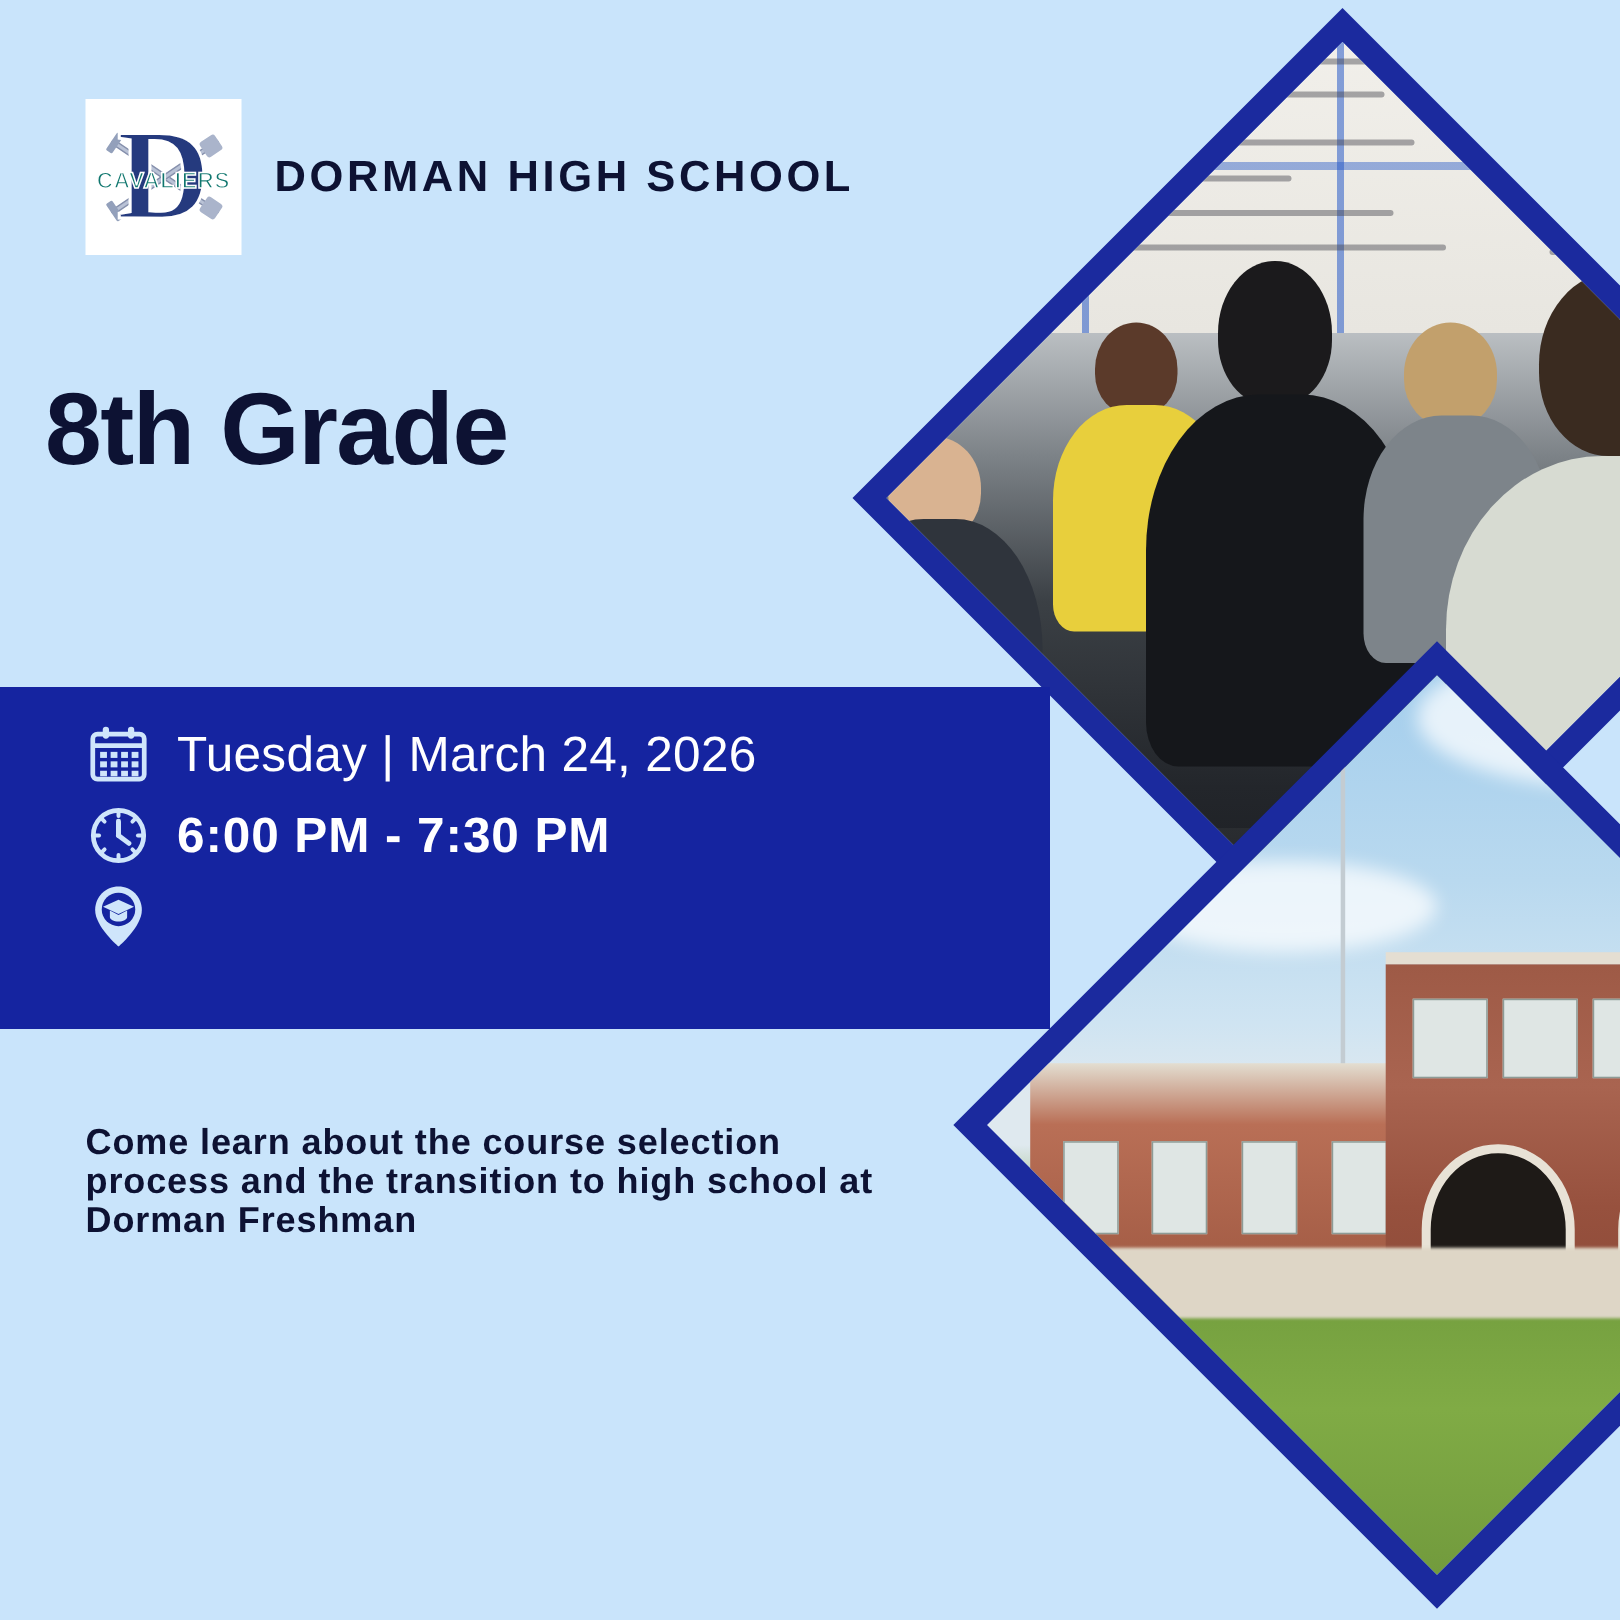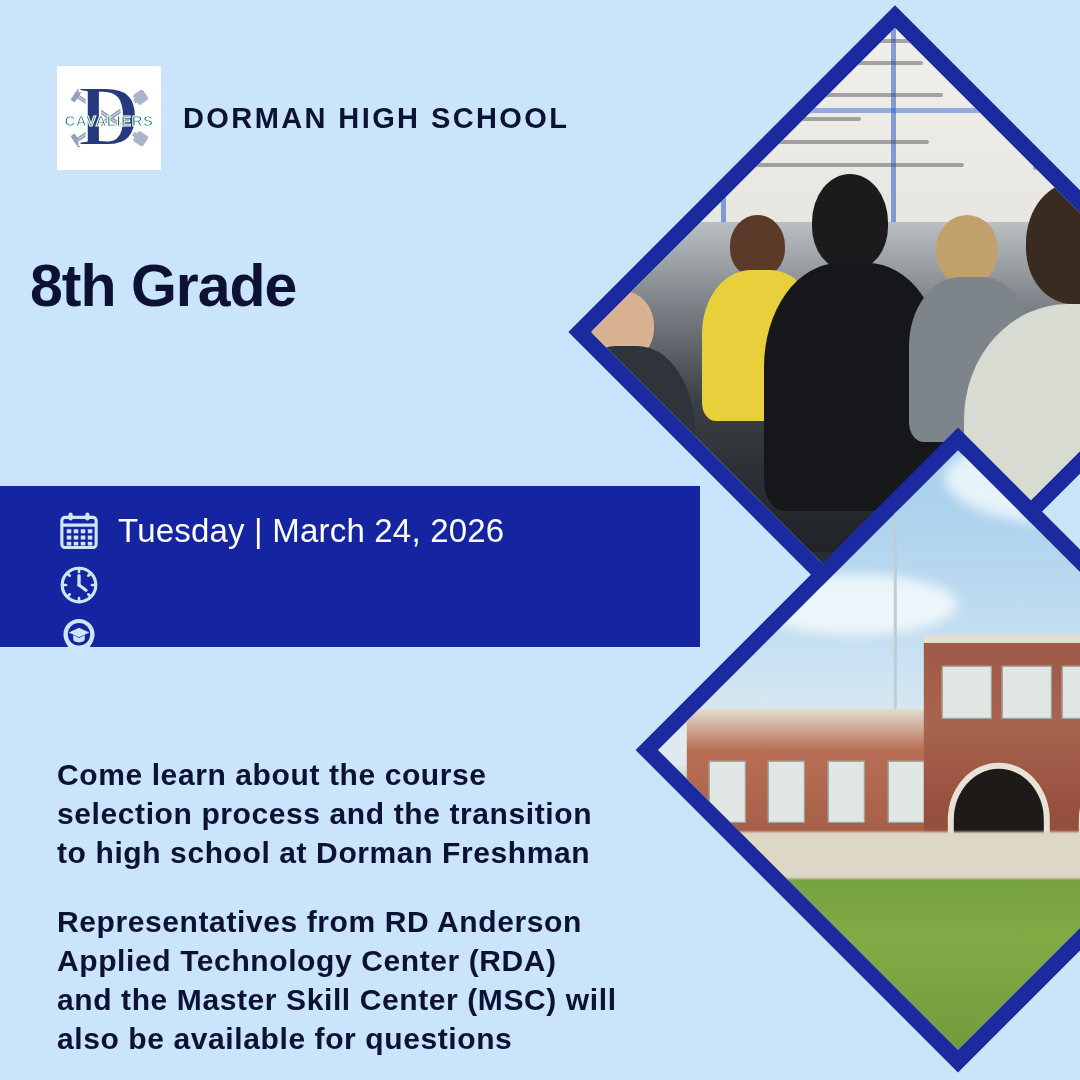--- a/index.html
+++ b/index.html
@@ -82,24 +82,23 @@
   .pb-win{position:absolute;background:#dfe6e4;border:1px solid #8d9b96;}
   .pb-arch{
     position:absolute;background:#1e1a17;
     border-radius:50% 50% 0 0;border:6px solid #e8e2d6;
   }
   .pb-pole{position:absolute;left:40.5%;top:4%;width:3px;height:58%;background:#c3ccd2;}
   .pb-walk{position:absolute;left:8%;top:62%;width:86%;height:7%;background:#ded6c6;border-radius:3px;filter:blur(1px);}
 
   
   #info-band{
-    position:absolute;left:0;top:458px;width:700px;height:161px;
+    position:absolute;left:0;top:458px;width:700px;height:228px;
     background:#1524a0;
     z-index:3;
-    margin-top:28px;
   }
   .band-rows{padding:22px 0 0 56px;}
   .band-row{display:flex;align-items:center;margin-bottom:8px;}
   .band-icon{width:46px;height:46px;flex:0 0 46px;margin-right:16px;display:flex;align-items:center;justify-content:center;}
   .band-text{
     color:#ffffff;font-size:33px;font-weight:400;letter-spacing:.2px;white-space:nowrap;
   }
   .band-text.bold{font-weight:700;letter-spacing:.6px;}
 
   
@@ -125,27 +124,27 @@
     position:absolute;left:4px;top:46px;width:96px;text-align:center;
     color:#0f766e;font-size:15px;font-weight:700;letter-spacing:.5px;
     -webkit-text-stroke:1px #ffffff;
     font-family:"Liberation Sans",sans-serif;
   }
   #school-name{margin-left:22px;color:#0d1233;font-size:29px;font-weight:700;letter-spacing:2.4px;line-height:36px;}
 
   
   #event-title{
     position:absolute;left:30px;top:240px;z-index:4;
-    color:#0d1233;font-size:59px;font-weight:700;line-height:92px;letter-spacing:-1px;
+    color:#0d1233;font-size:68px;font-weight:700;line-height:92px;letter-spacing:-1px;
   }
 
   
   #body-copy{position:absolute;left:57px;top:725px;z-index:4;width:560px;}
   .para{
-    color:#0d1233;font-size:30px;font-weight:700;line-height:39px;letter-spacing:.6px;
+    color:#0d1233;font-size:24px;font-weight:700;line-height:26px;letter-spacing:.6px;
   }
   .para + .para{margin-top:30px;}
 </style>
 </head>
 <body>
 
 <div class="flyer">
 
   <div class="diamond" id="diamond-classroom">
     <div class="photo photo-classroom">
@@ -256,34 +255,34 @@
                 <line x1="19.4" y1="12" x2="21.4" y2="12"></line>
               <line x1="5.4" y1="5.4" x2="6.7" y2="6.7"></line>
                 <line x1="17.3" y1="17.3" x2="18.6" y2="18.6"></line>
               <line x1="18.6" y1="5.4" x2="17.3" y2="6.7"></line>
                 <line x1="6.7" y1="17.3" x2="5.4" y2="18.6"></line>
             </g>
             <line x1="12" y1="12" x2="12" y2="6.6" stroke="#cfe5fb" stroke-width="1.9" stroke-linecap="round"></line>
             <line x1="12" y1="12" x2="16" y2="15" stroke="#cfe5fb" stroke-width="1.9" stroke-linecap="round"></line>
           </svg>
         </span>
+        <span class="band-text bold">6:00 PM - 7:30 PM</span>
       </div>
 
       <div class="band-row">
         <span class="band-icon">
           <svg width="42" height="44" viewBox="0 0 24 26" aria-hidden="true">
             <path d="M12 1.2C6.9 1.2 2.8 5.3 2.8 10.4c0 6.6 9.2 14.4 9.2 14.4s9.2-7.8 9.2-14.4C21.2 5.3 17.1 1.2 12 1.2z" fill="#cfe5fb"></path>
             <circle cx="12" cy="10.2" r="6.6" fill="#1524a0"></circle>
             <path d="M12 6.4 5.9 9.2 12 12l6.1-2.8z" fill="#cfe5fb"></path>
             <path d="M8.6 10.6v2.6c0 1 1.6 1.8 3.4 1.8s3.4-.8 3.4-1.8v-2.6L12 12.4z" fill="#cfe5fb"></path>
           </svg>
         </span>
       </div>
 
     </div>
   </div>
 
   <div id="body-copy">
     <p class="para">Come learn about the course selection process and the transition to high school at Dorman Freshman</p>
-    <p class="para">Representatives from RD Anderson Applied Technology Center (RDA) and the Master Skill Center (MSC) will also be available for questions</p>
   </div>
 
 </div>
 
 </body></html>

